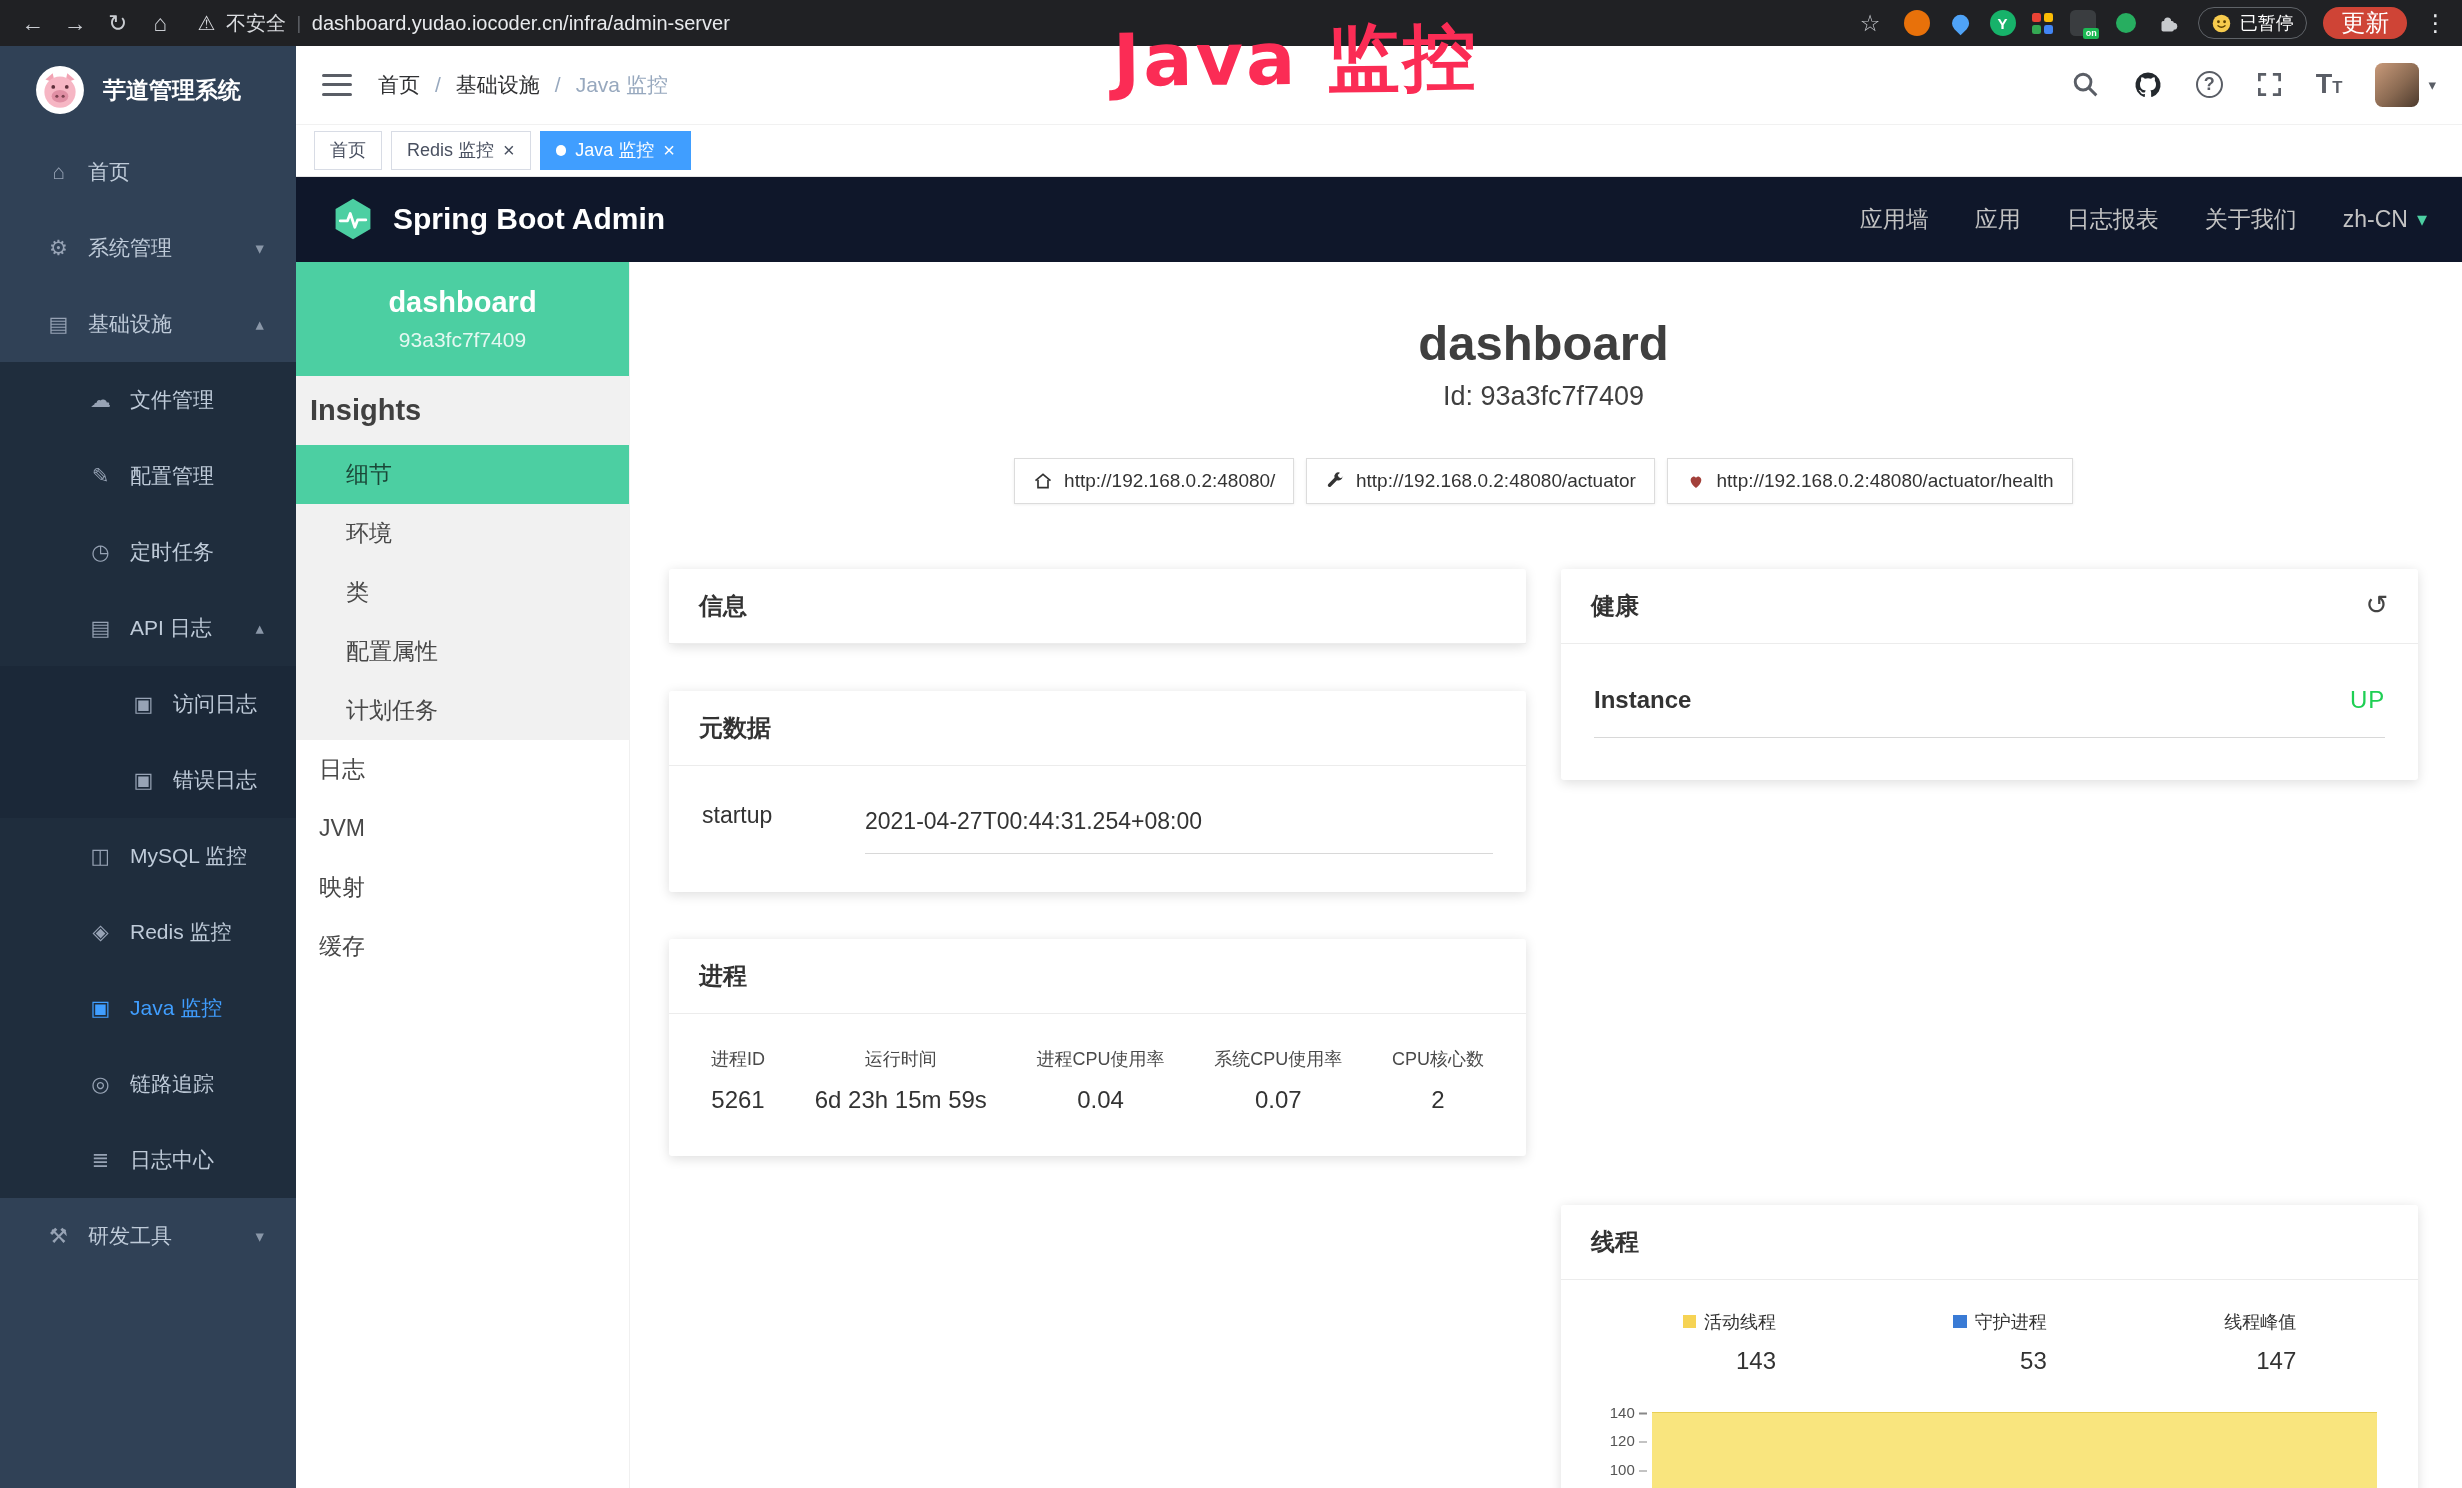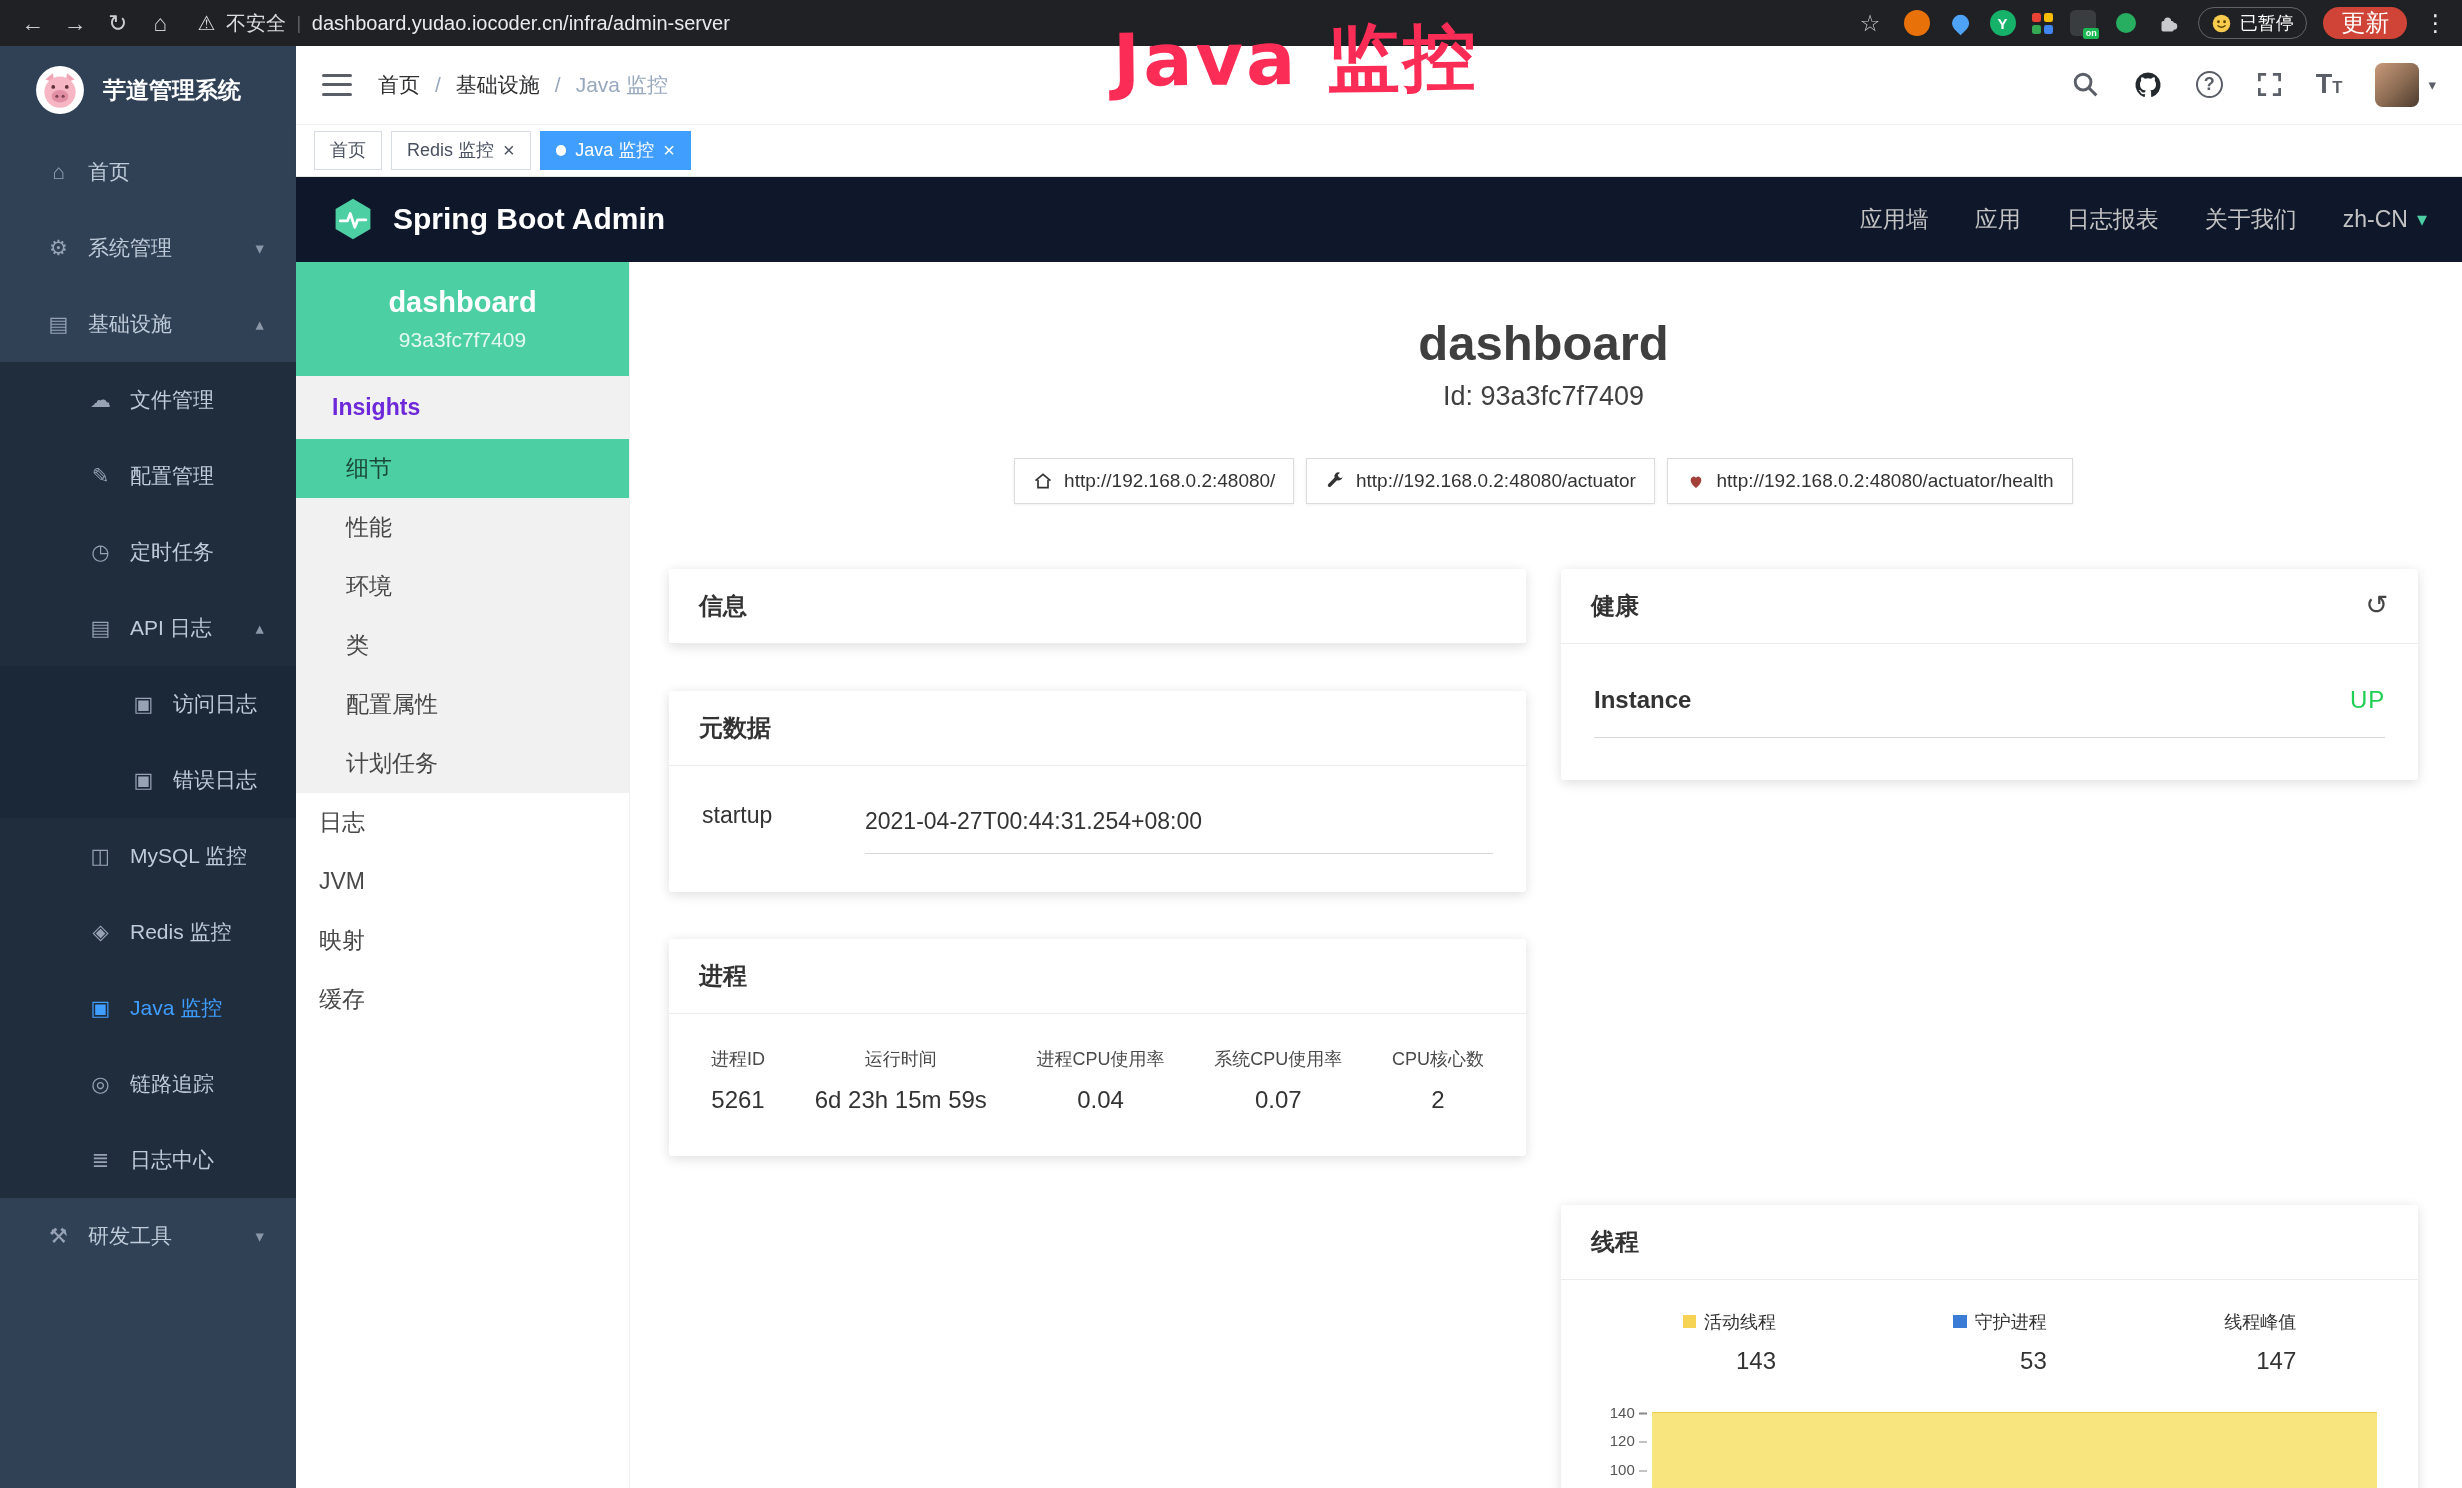--- a/index.html
+++ b/index.html
@@ -78,21 +78,21 @@
   .sba-nav .sbn{cursor:pointer;white-space:nowrap}
   .locale{display:flex;gap:9px;align-items:center;cursor:pointer}
   .locale .chev{color:var(--sba-green);font-size:20px}
 
   
   .sba-body{display:flex;height:1228px;min-height:0}
   .sba-side{width:334px;flex-shrink:0;background:#fff;border-right:0.8px solid #f0f0f0;overflow:hidden}
   .inst{height:114px;background:var(--sba-green);color:#fff;display:flex;flex-direction:column;align-items:center;justify-content:center;gap:9px;cursor:pointer}
   .inst-name{font-size:29px;font-weight:700}
   .inst-id{font-size:21px;opacity:.85}
-  .sba-section{background:#f1f1f1;font-size:23px;font-weight:700;color:#6d28d9;padding:18px 36px}
+  .sba-section{background:#f1f1f1;font-size:29px;font-weight:700;color:#404040;padding:18px 14px}
   .sba-item{height:59px;display:flex;align-items:center;font-size:23px;color:#484848;cursor:pointer;white-space:nowrap}
   .sba-item.insight{background:#f1f1f1;padding-left:50px}
   .sba-item.insight.active{background:var(--sba-green);color:rgba(0,0,0,.66)}
   .sba-item.top{padding-left:23px}
 
   .sba-main{flex:1;padding:53px 44px 0 39px;overflow:hidden;min-width:0}
   .page-title{text-align:center;font-size:49px;font-weight:700;color:#3f3f3f}
   .page-id{text-align:center;font-size:27px;color:#3f3f3f;margin-top:10.6px}
   .chips{display:flex;justify-content:center;gap:12px;margin-top:46px}
   .chip{display:flex;align-items:center;gap:10.6px;border:0.8px solid #dcdcdc;background:#fff;padding:10.6px 18px;font-size:19px;color:#333;box-shadow:0 0.8px 3px rgba(0,0,0,.08);cursor:pointer;white-space:nowrap}
@@ -362,21 +362,20 @@
 
       <div class="sba-body">
 
         <aside class="sba-side">
           <div class="inst">
             <span class="inst-name">dashboard</span>
             <span class="inst-id">93a3fc7f7409</span>
           </div>
           <div class="sba-section">Insights</div>
           <div class="sba-item insight active">细节</div>
-          <div class="sba-item insight">性能</div>
           <div class="sba-item insight">环境</div>
           <div class="sba-item insight">类</div>
           <div class="sba-item insight">配置属性</div>
           <div class="sba-item insight">计划任务</div>
           <div class="sba-item top">日志</div>
           <div class="sba-item top">JVM</div>
           <div class="sba-item top">映射</div>
           <div class="sba-item top">缓存</div>
         </aside>
 

